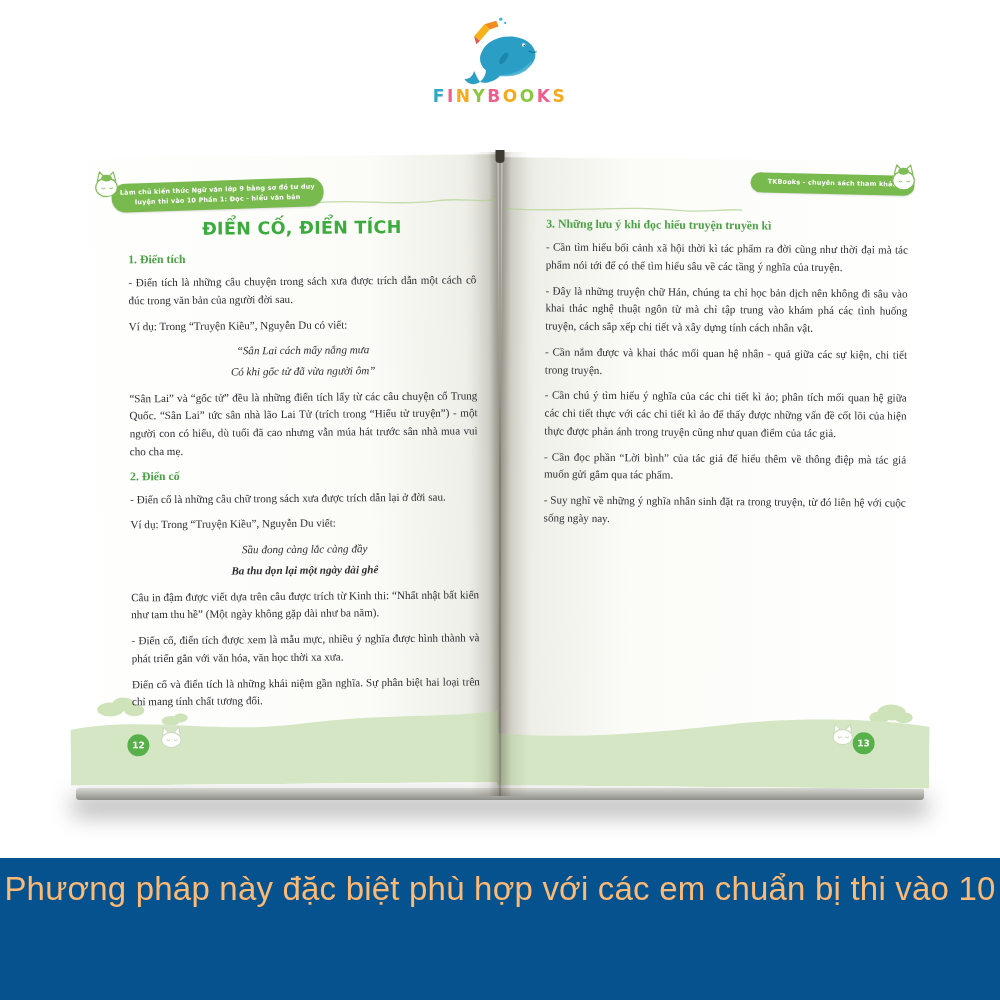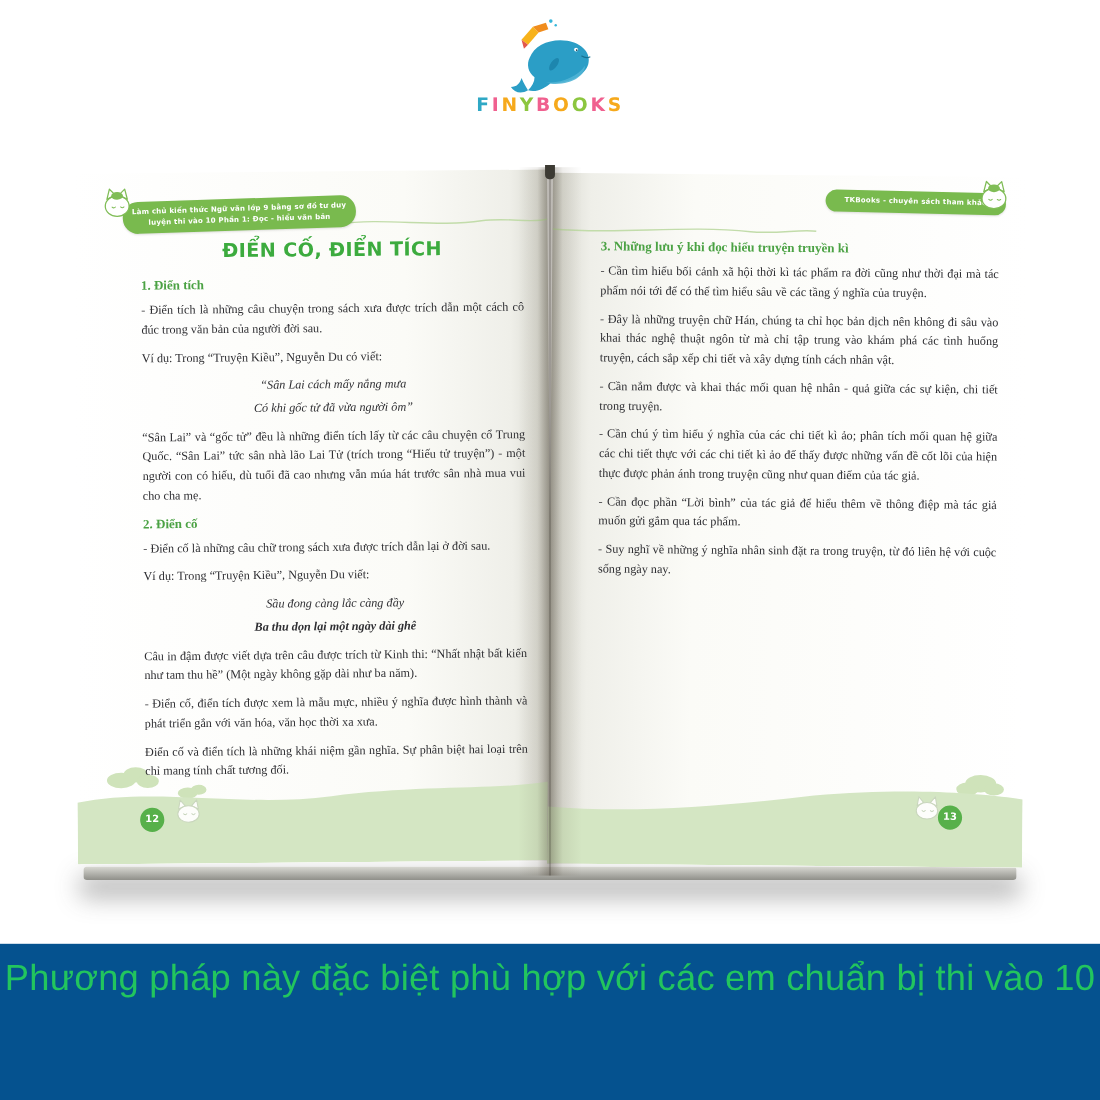--- a/index.html
+++ b/index.html
@@ -73,21 +73,21 @@
     font-family:"DejaVu Sans",sans-serif;font-size:9px;font-weight:700;
     display:flex;align-items:center;justify-content:center;z-index:2;}
   .left .page-num{left:57px;bottom:29px;}
   .right .page-num{left:355px;bottom:34px;}
   .peek-cat{position:absolute;z-index:1;}
   .left .peek-cat{left:86px;bottom:36px;}
   .right .peek-cat{left:330px;bottom:42px;}
 
   
   .banner{position:absolute;left:0;top:858px;width:1000px;height:142px;background:#05528f;}
-  .banner-text{font-family:"Liberation Sans","DejaVu Sans",sans-serif;color:#22c55e;text-align:center;
+  .banner-text{font-family:"Liberation Sans","DejaVu Sans",sans-serif;color:#fdba74;text-align:center;
     font-size:33px;font-weight:400;letter-spacing:.2px;margin:0;padding-top:11px;line-height:1.2;}
 </style>
 </head>
 <body>
 
 <div class="logo">
   <svg class="logo-mark" width="104" height="74" viewBox="0 0 130 100">
     <circle cx="66" cy="7" r="2.2" fill="#35b6d9"></circle>
     <circle cx="72" cy="12" r="1.5" fill="#35b6d9"></circle>
     <path d="M30 30 L44 14 L51 21 L38 36 Z" fill="#f7b21a"></path>

